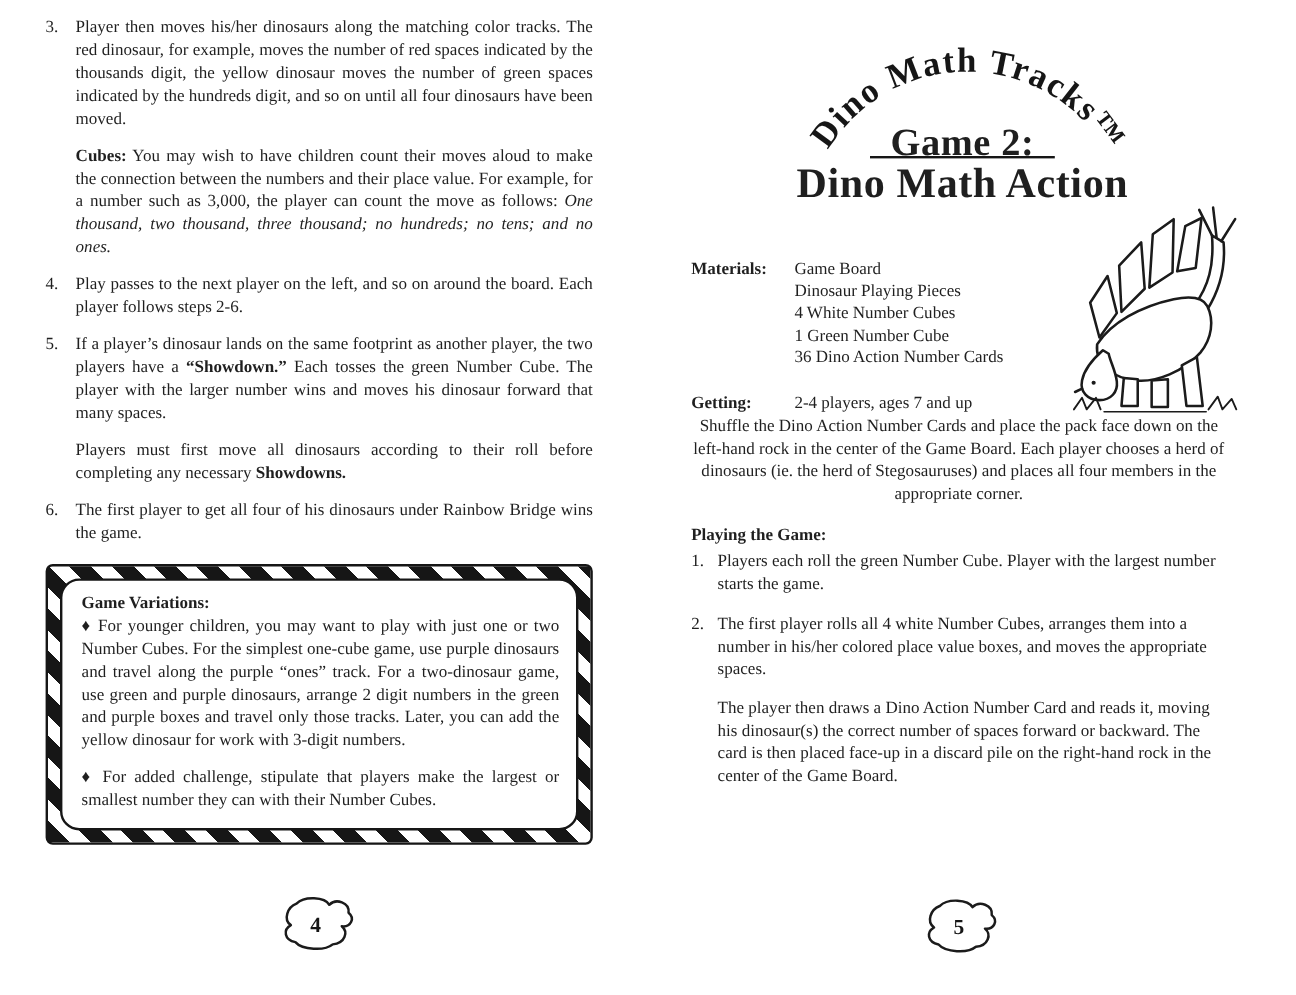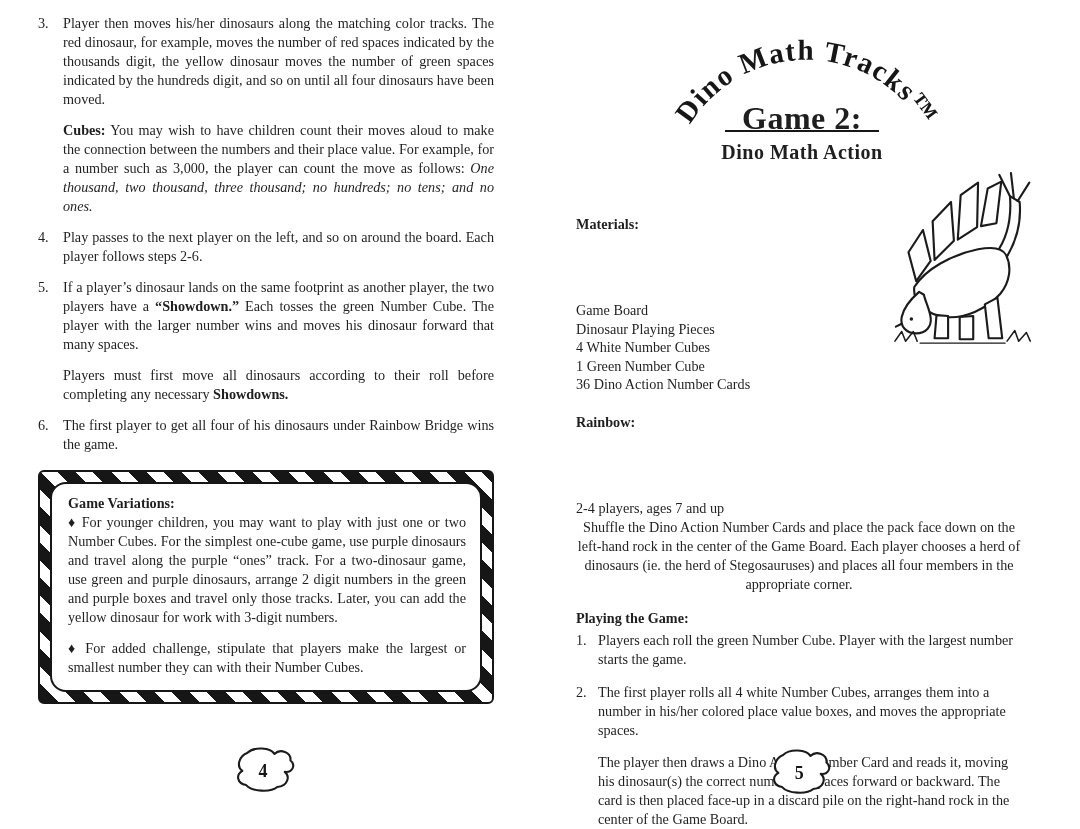--- a/index.html
+++ b/index.html
@@ -57,26 +57,26 @@
   }
   .titles { position: absolute; left: 16px; width: 420px; text-align: center; }
   .game-label-wrap { top: 99px; }
   .game-label {
     display: inline-block;
     font-size: 32px; font-weight: bold; letter-spacing: 0.5px;
     padding: 0 17px 2px 17px;
     border-bottom: 2.5px solid #161616;
   }
   .game-title-wrap { top: 133px; }
-  .game-title { font-size: 20px; font-weight: bold; letter-spacing: 0.5px; }
+  .game-title { font-size: 35px; font-weight: bold; letter-spacing: 0.5px; }
 
   .stego { position: absolute; left: 317px; top: 122px; width: 145px; height: 225px; }
 
   
-  .spec-row { display: flex; flex-direction: column; }
+  .spec-row { display: flex; }
   .spec-label { flex: 0 0 86px; font-weight: bold; }
   .spec-values div { line-height: 18.6px; }
   .players-row { margin-top: 19px; }
 
   .section-title { font-weight: bold; margin-top: 15px; }
   .section-text { text-align: center; }
 
   .play-cont { margin-top: 13px; }
 
   
@@ -193,21 +193,21 @@
     <div class="spec-values">
       <div>Game Board</div>
       <div>Dinosaur Playing Pieces</div>
       <div>4 White Number Cubes</div>
       <div>1 Green Number Cube</div>
       <div>36 Dino Action Number Cards</div>
     </div>
   </div>
 
   <div class="spec-row players-row">
-    <span class="spec-label">Rainbow:</span>
+    <span class="spec-label">Getting:</span>
     <div class="spec-values">
       <div>2-4 players, ages 7 and up</div>
     </div>
   </div>
 
   <p class="section-text">Shuffle the Dino Action Number Cards and place the pack face down on the left-hand rock in the center of the Game Board. Each player chooses a herd of dinosaurs (ie. the herd of Stegosauruses) and places all four members in the appropriate corner.</p>
 
   <p class="section-title">Playing the Game:</p>
 
   <div class="step first" style="margin-top:3px;">

